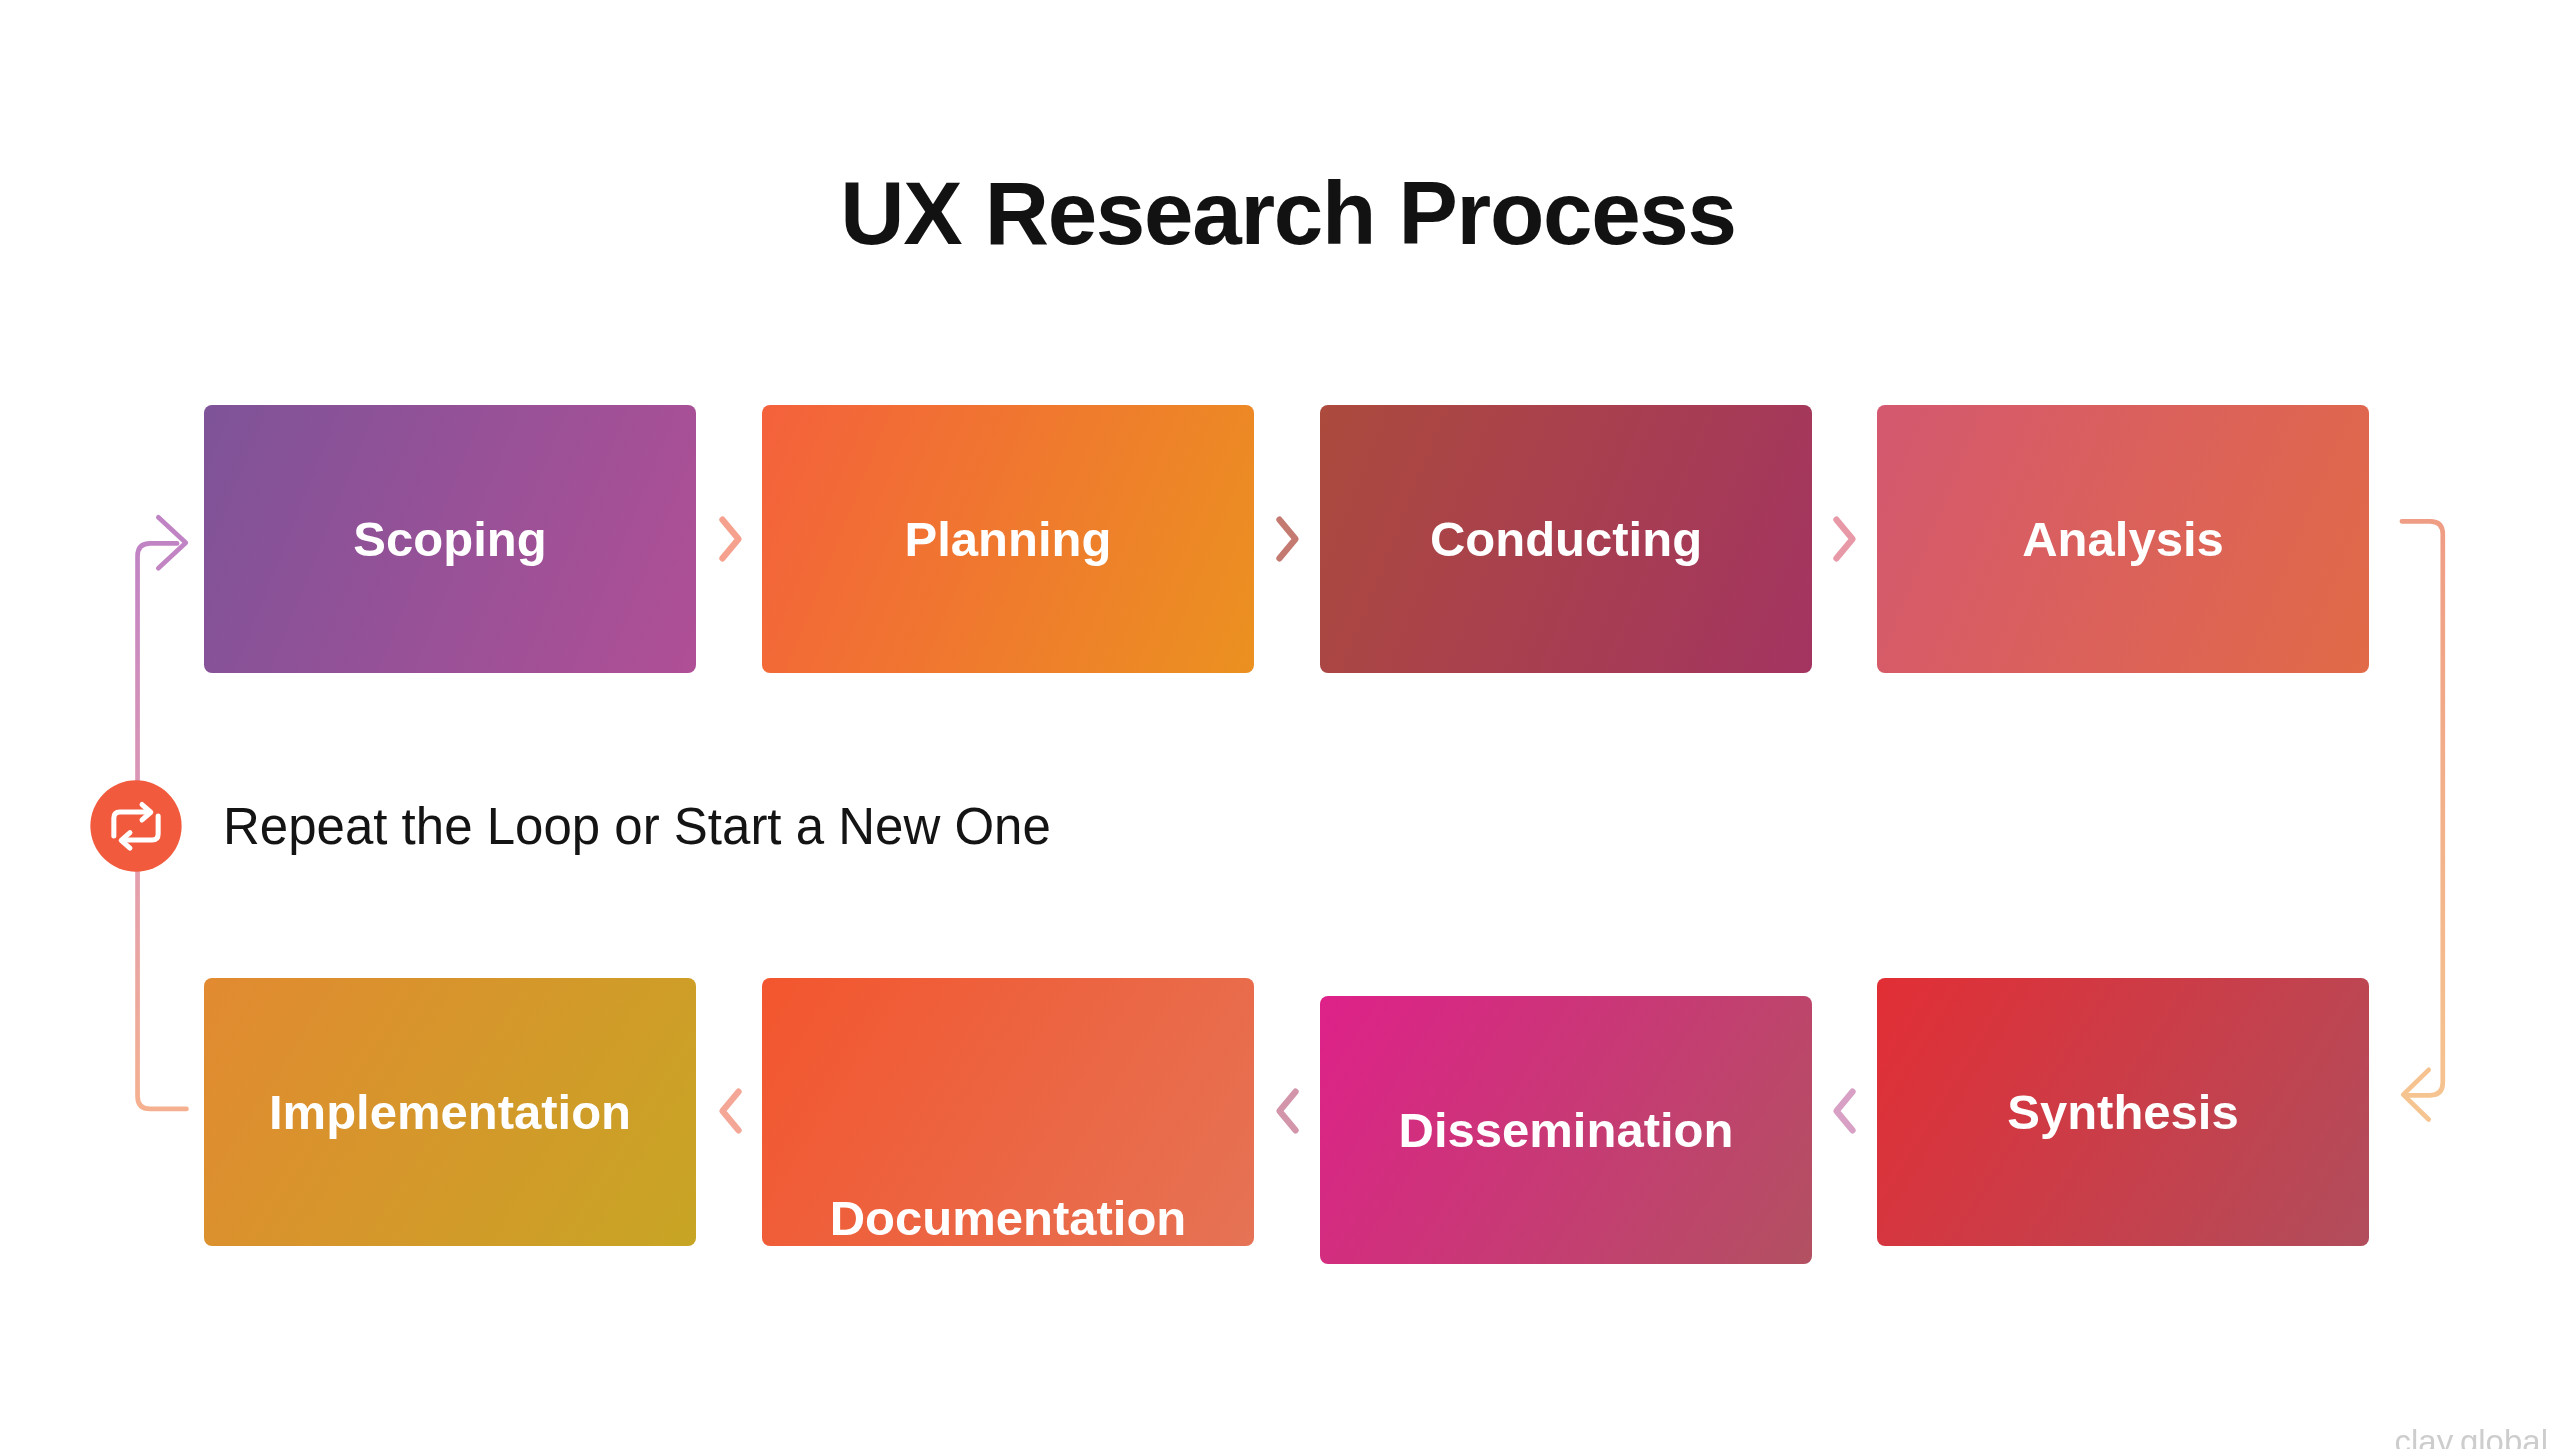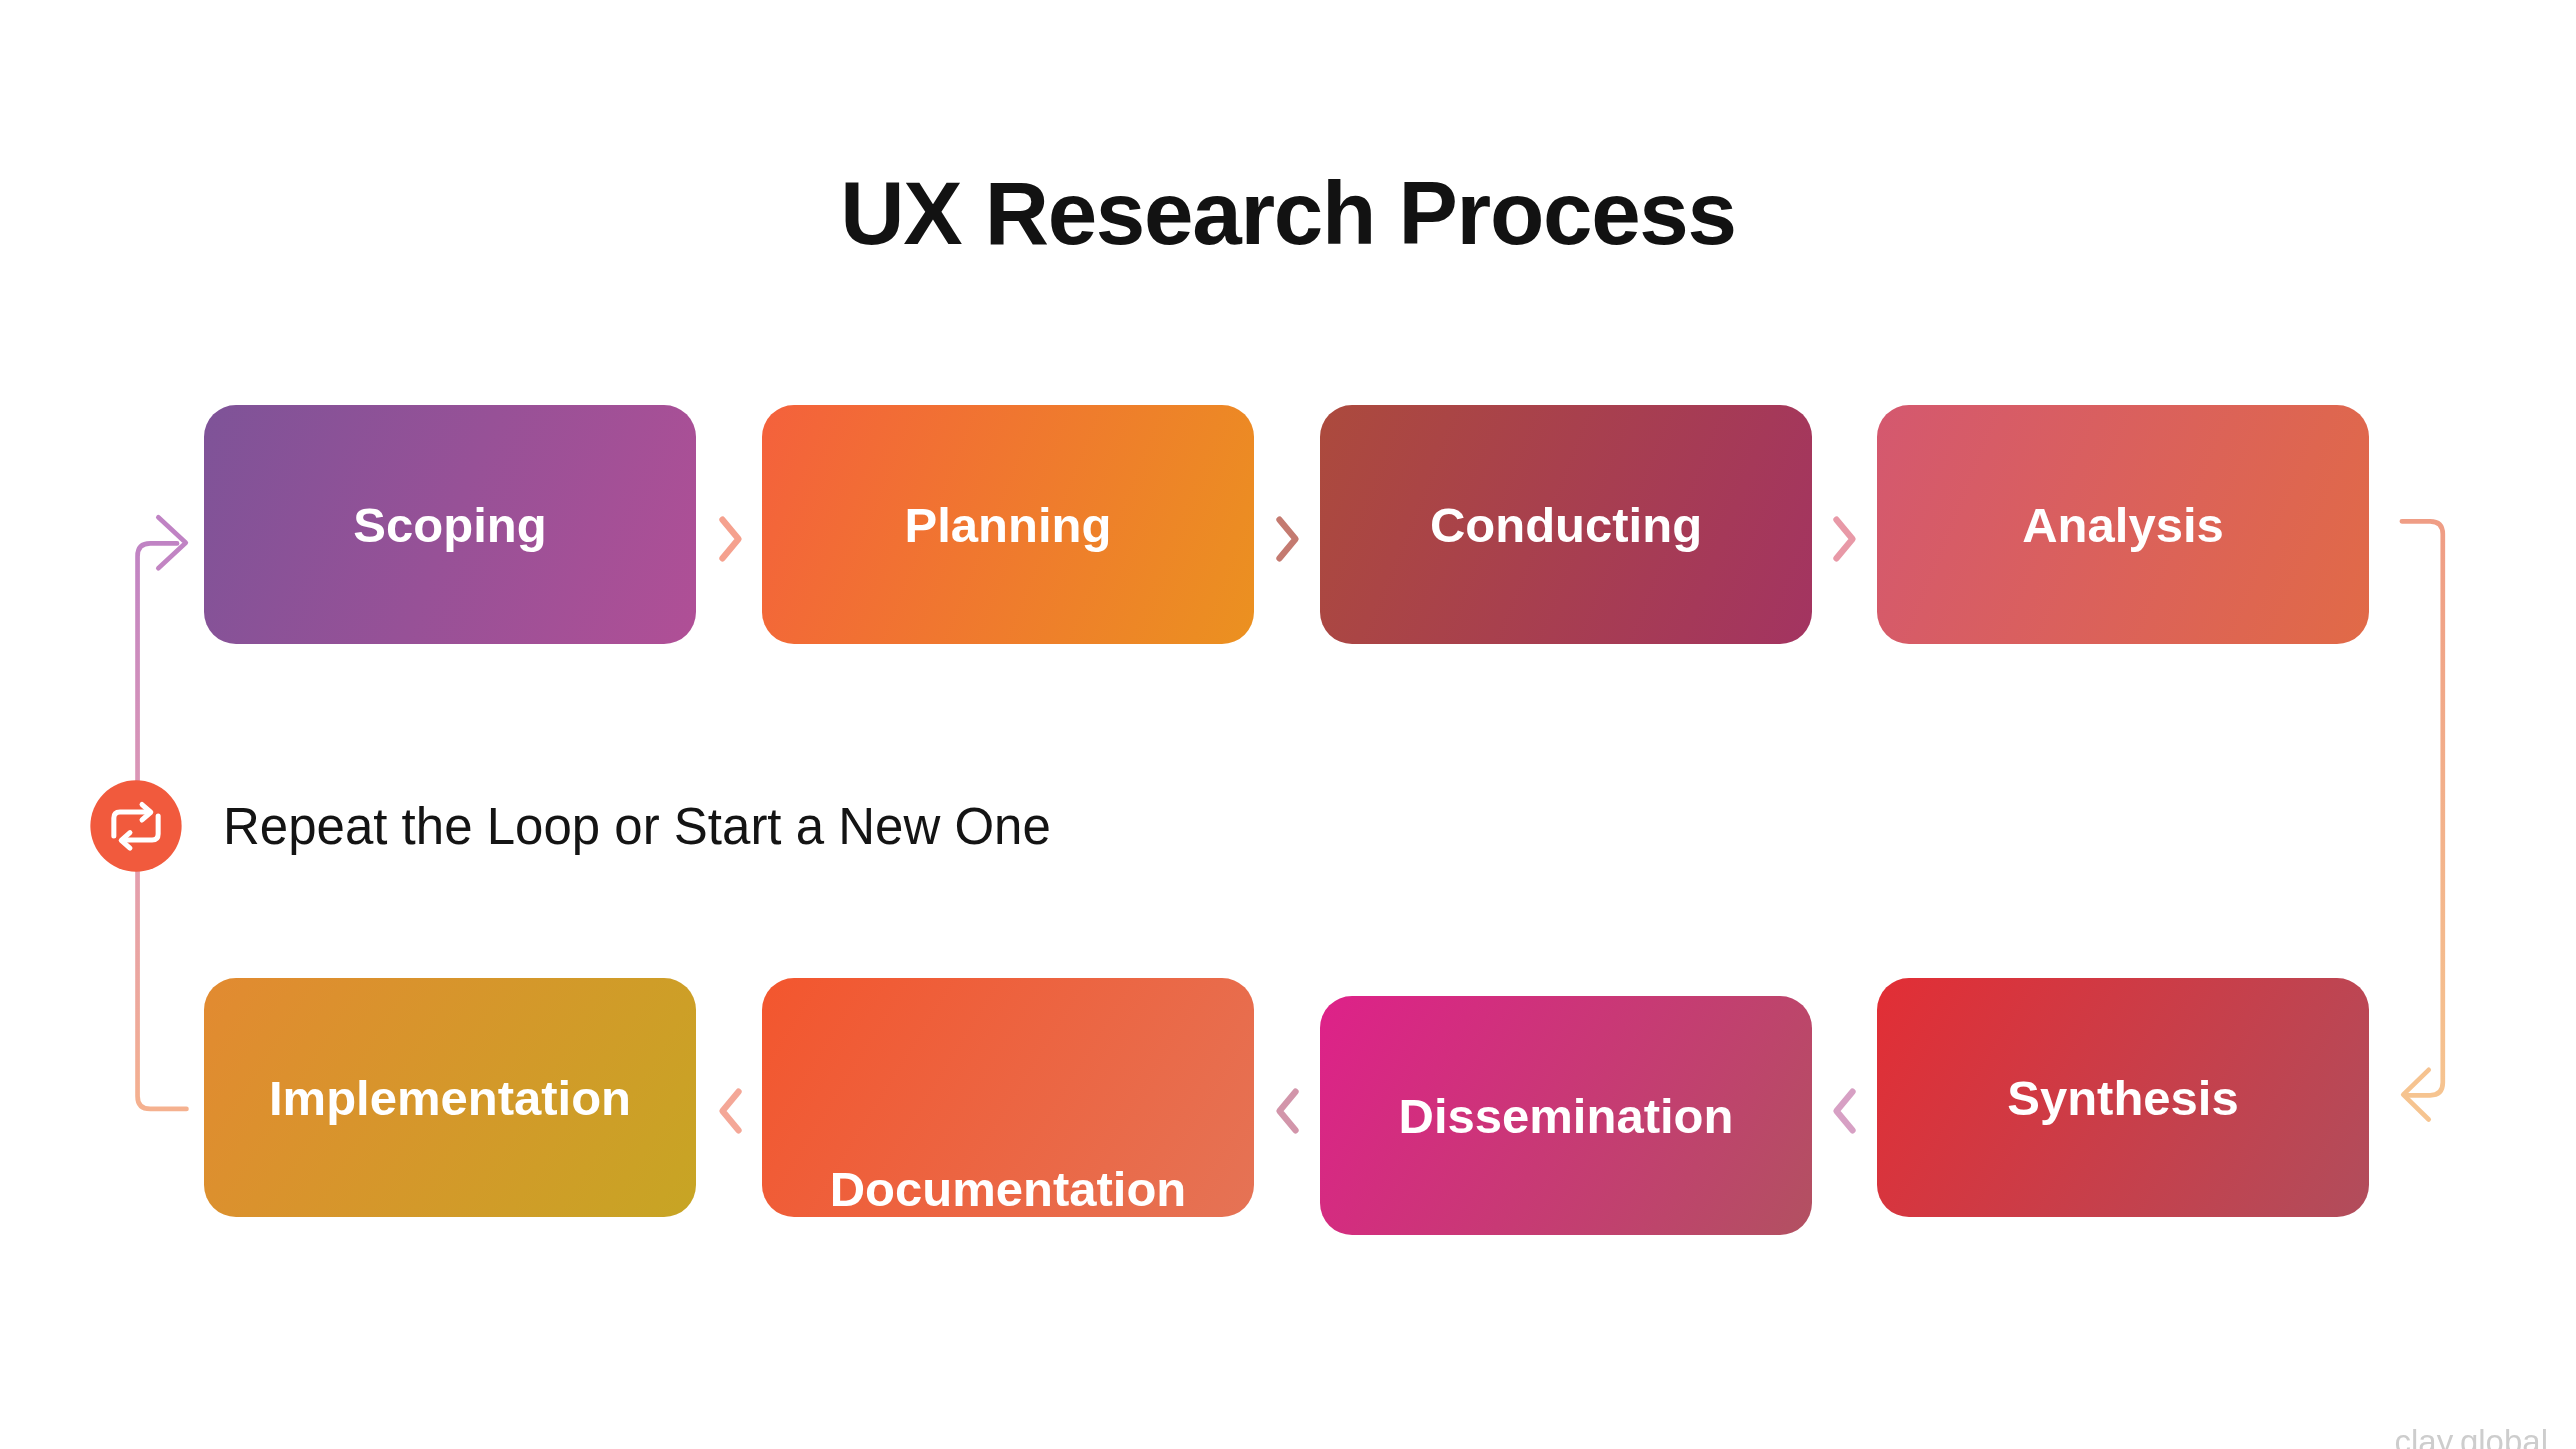--- a/index.html
+++ b/index.html
@@ -6,21 +6,21 @@
   #canvas{
     position:relative;width:2576px;height:1449px;background:#ffffff;
     font-family:"Liberation Sans","DejaVu Sans",sans-serif;
     transform-origin:0 0;
   }
   .title{
     position:absolute;top:122px;left:0;width:100%;text-align:center;
     font-size:89px;font-weight:700;color:#121212;letter-spacing:-1.3px;
   }
   .stage{
-    position:absolute;width:492px;height:239px;border-radius:32px;
+    position:absolute;width:492px;height:268px;border-radius:8px;
     display:flex;align-items:center;justify-content:center;
   }
   .stage span{color:#ffffff;font-size:49px;font-weight:700;letter-spacing:0;}
   .s0{left:204px;top:365px}.s1{left:762px;top:365px}.s2{left:1320px;top:365px}.s3{left:1877px;top:365px}
   .s4{left:204px;top:938px}.s5{left:762px;top:938px}.s6{left:1320px;top:956px}.s7{left:1877px;top:938px}
   .chev{position:absolute;width:31px;height:52px;}
   .c0{left:715px;top:473px}.c1{left:1272px;top:473px}.c2{left:1829px;top:473px}
   .c3{left:715px;top:1045px}.c4{left:1272px;top:1045px}.c5{left:1829px;top:1045px}
   .elbow{position:absolute;}
   #leftElbowSvg{left:94px;top:456px;width:134px;height:671px;}

